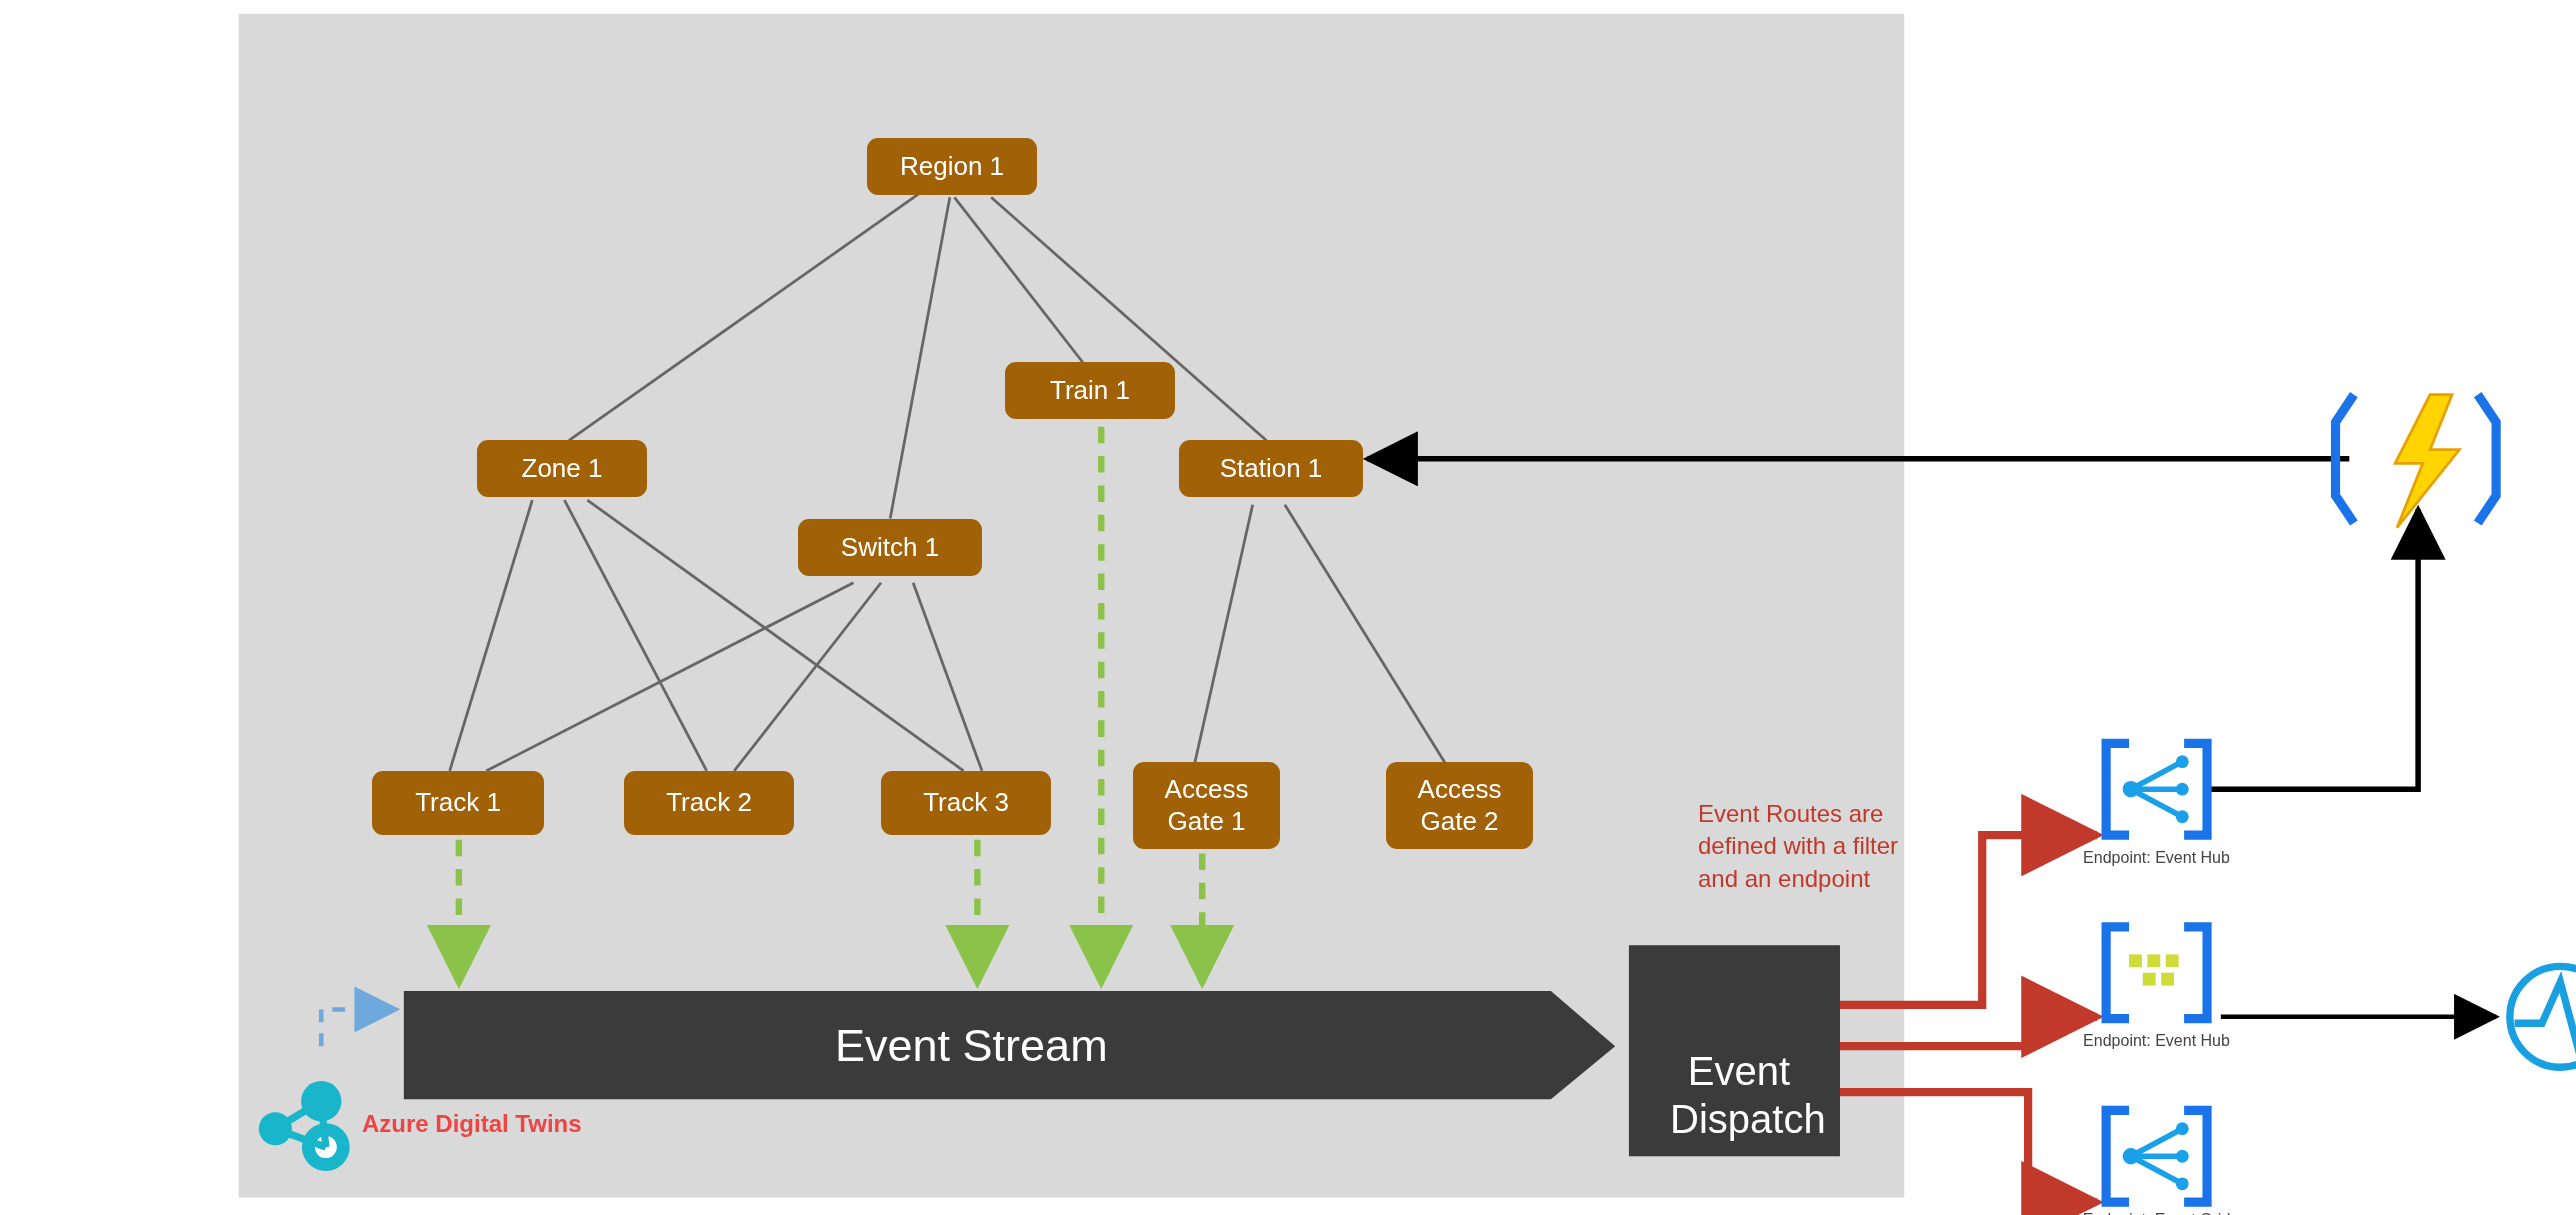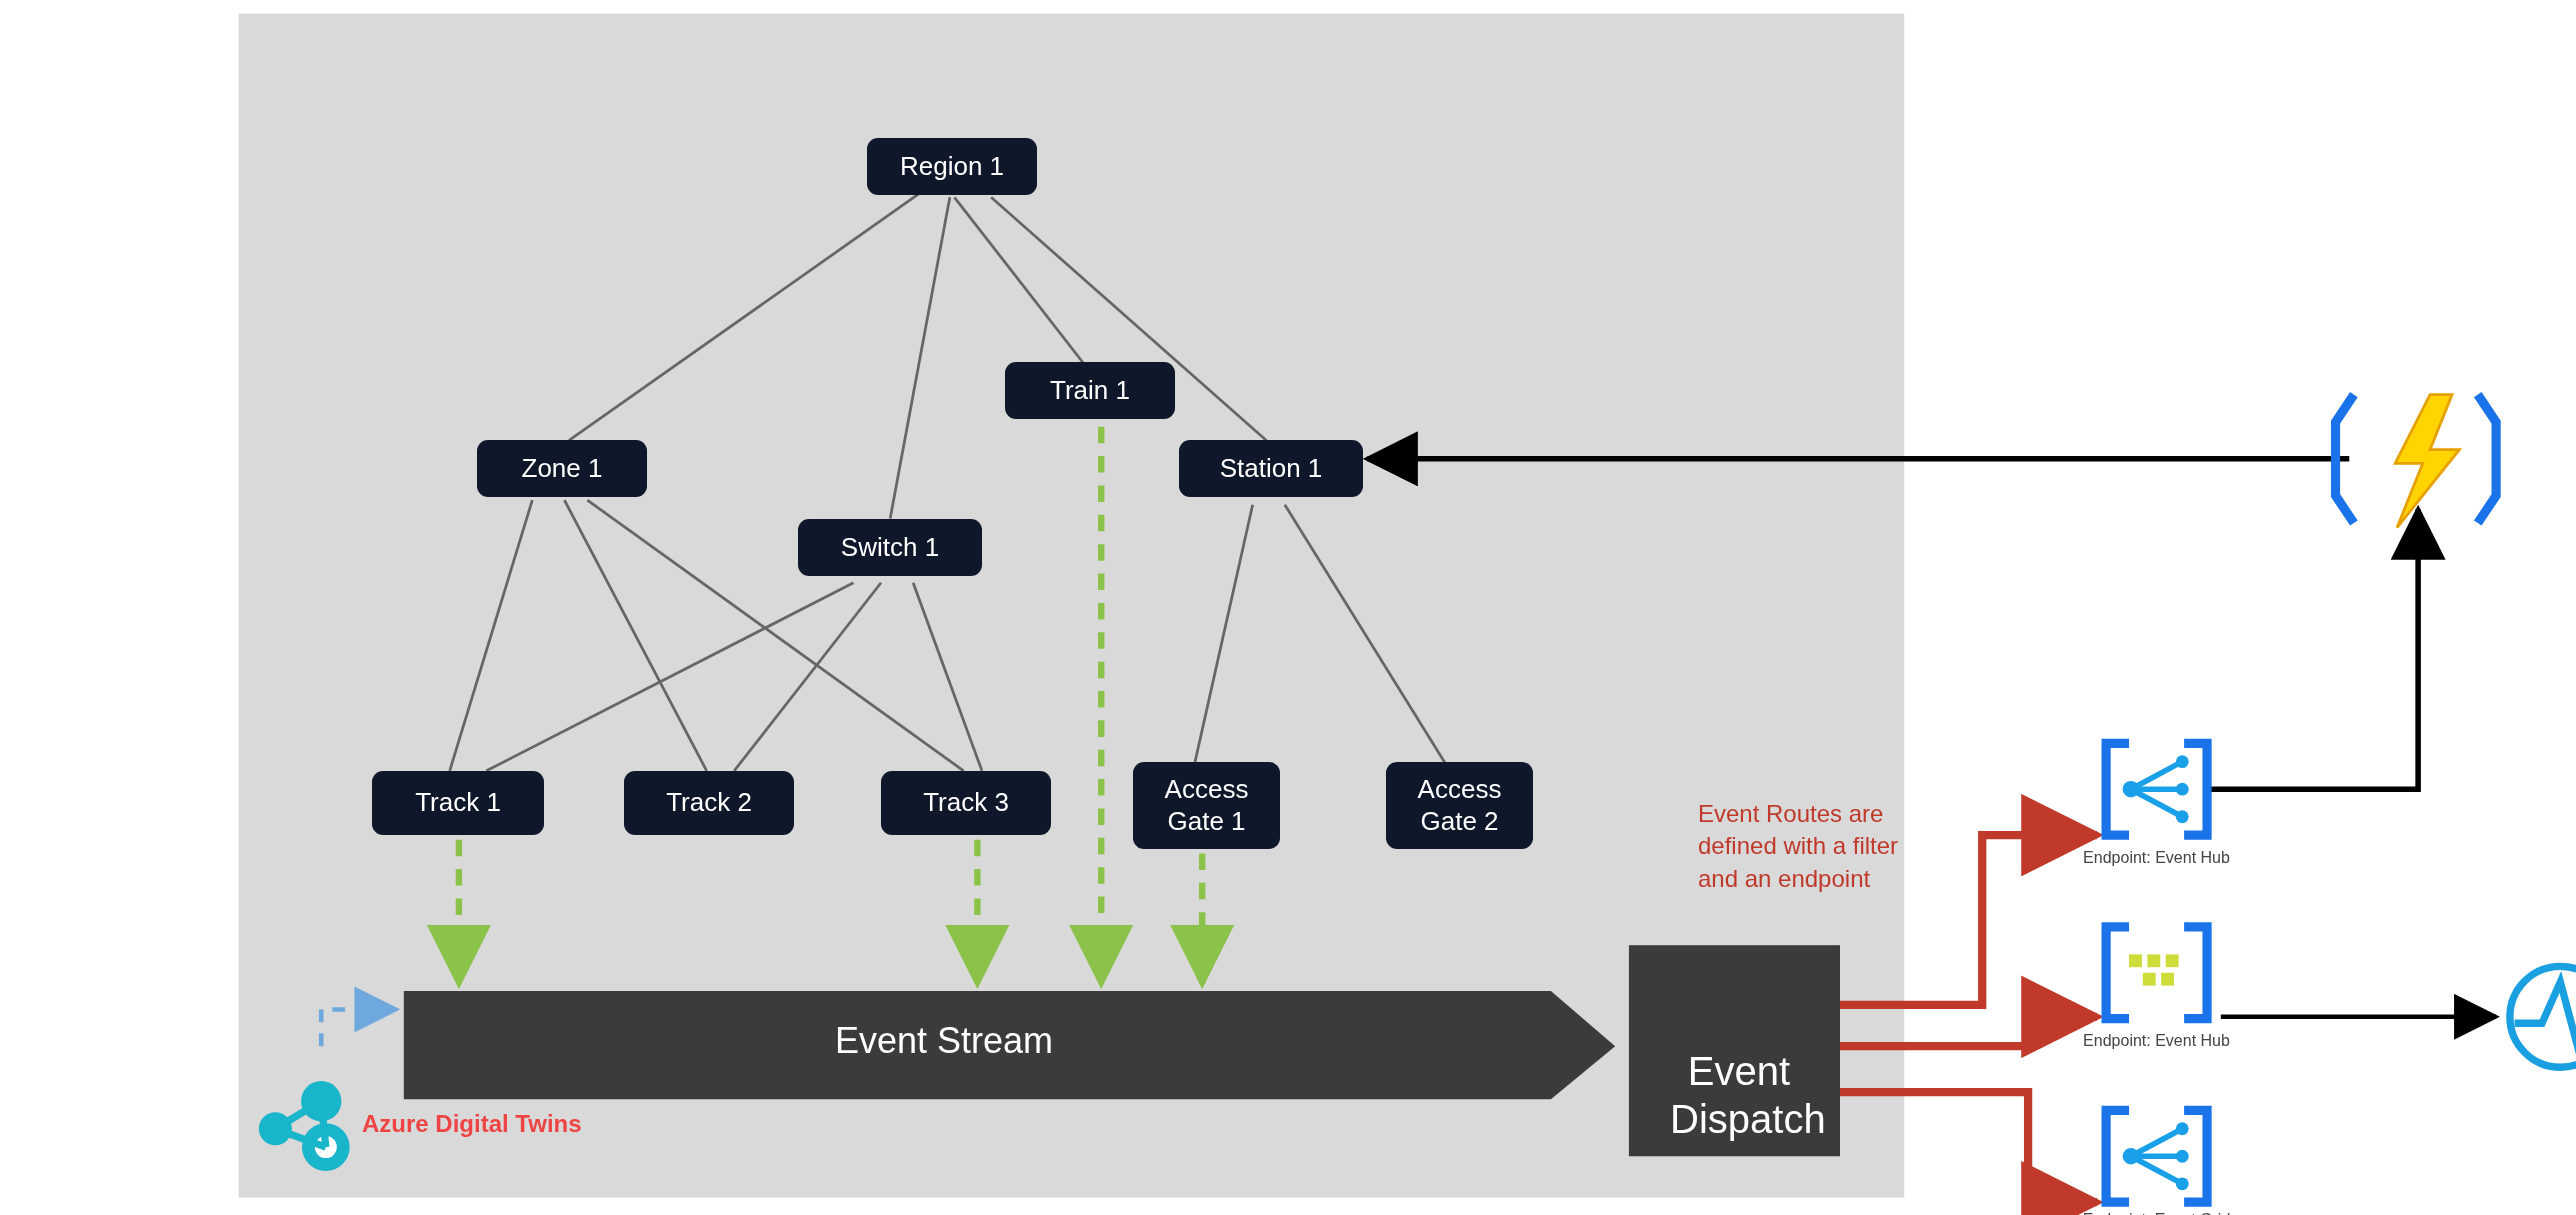--- a/index.html
+++ b/index.html
@@ -14,37 +14,37 @@
     height: 1215px;
   }
   svg.diagram {
     position: absolute;
     inset: 0;
     width: 2576px;
     height: 1215px;
   }
   .node-box {
     position: absolute;
-    background: #0f172a;
+    background: #a16207;
     color: #fff;
     border-radius: 11px;
     display: flex;
     align-items: center;
     justify-content: center;
     text-align: center;
     font-size: 26px;
     line-height: 1.2;
     padding: 21px 11px;
     box-sizing: border-box;
     white-space: pre-line;
   }
   .event-stream-label {
     position: absolute;
     color: #fff;
-    font-size: 36px;
+    font-size: 45px;
   }
   .event-dispatch-label {
     position: absolute;
     color: #fff;
     font-size: 40px;
     text-align: center;
     line-height: 1.2;
     margin-top: 42px;
   }
   .txt {

